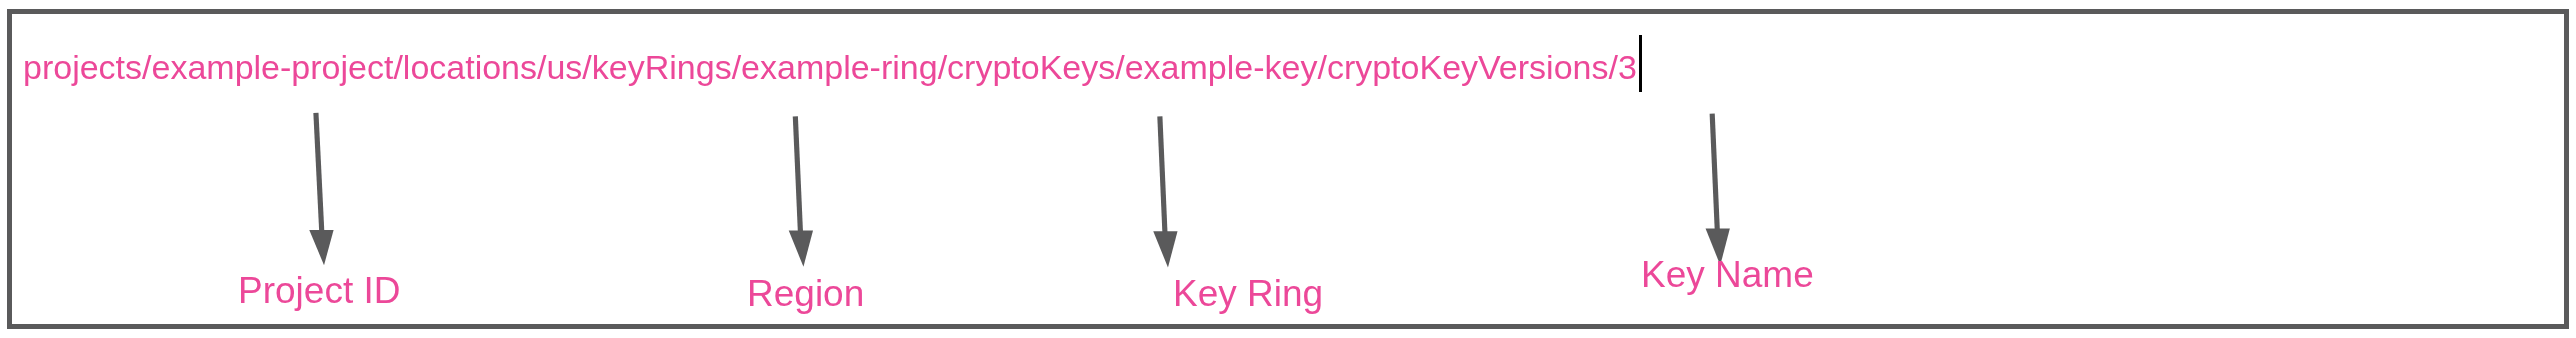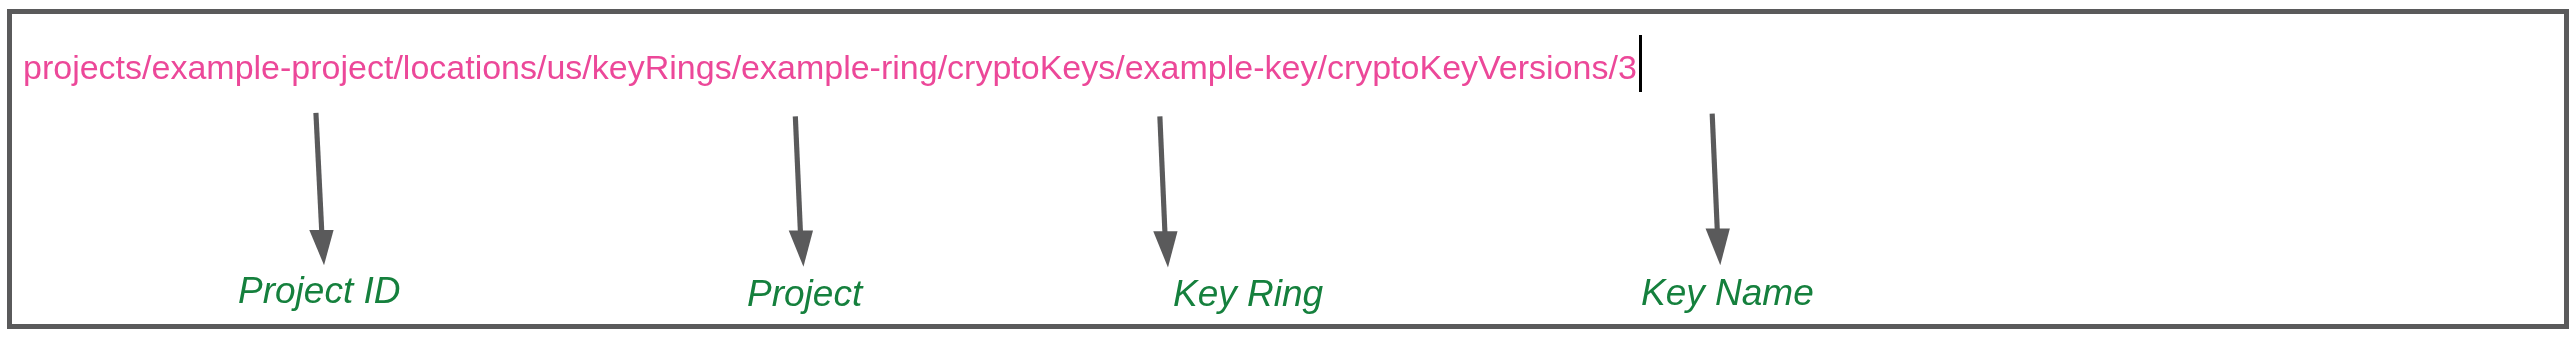--- a/index.html
+++ b/index.html
@@ -43,28 +43,27 @@
     left: 0;
     top: 0;
     width: 2576px;
     height: 339px;
     pointer-events: none;
   }
   .annotation-label {
     position: absolute;
     font-size: 37px;
     line-height: 37px;
-    color: #15803d;
+    color: #ec4899;
     white-space: nowrap;
-    font-style: italic;
   }
   .label-project-id { left: 238px; top: 272px; }
   .label-region     { left: 747px; top: 275px; }
   .label-key-ring   { left: 1173px; top: 275px; }
-  .label-key-name   { left: 1641px; top: 274px; }
+  .label-key-name   { left: 1641px; top: 256px; }
 </style>
 </head>
 <body>
 
 <div class="frame"></div>
 
 <div class="path-line">
   <span>projects/example-project/locations/us/keyRings/example-ring/cryptoKeys/example-key/cryptoKeyVersions/3</span><span class="caret"></span>
 </div>
 
@@ -82,18 +81,18 @@
     <polygon points="1566,314 1599,314 1586,363" stroke="none"></polygon>
   </g>
   <g fill="#5a5a5b" stroke="#5a5a5b">
     <line x1="2325" y1="154" x2="2332" y2="314" stroke-width="7"></line>
     <polygon points="2316,310 2349,310 2336,360" stroke="none"></polygon>
   </g>
 </svg>
 
 <div class="annotation-label label-project-id">Project ID</div>
 
-<div class="annotation-label label-region">Project</div>
+<div class="annotation-label label-region">Region</div>
 
 <div class="annotation-label label-key-ring">Key Ring</div>
 
 <div class="annotation-label label-key-name">Key Name</div>
 
 
 </body></html>

